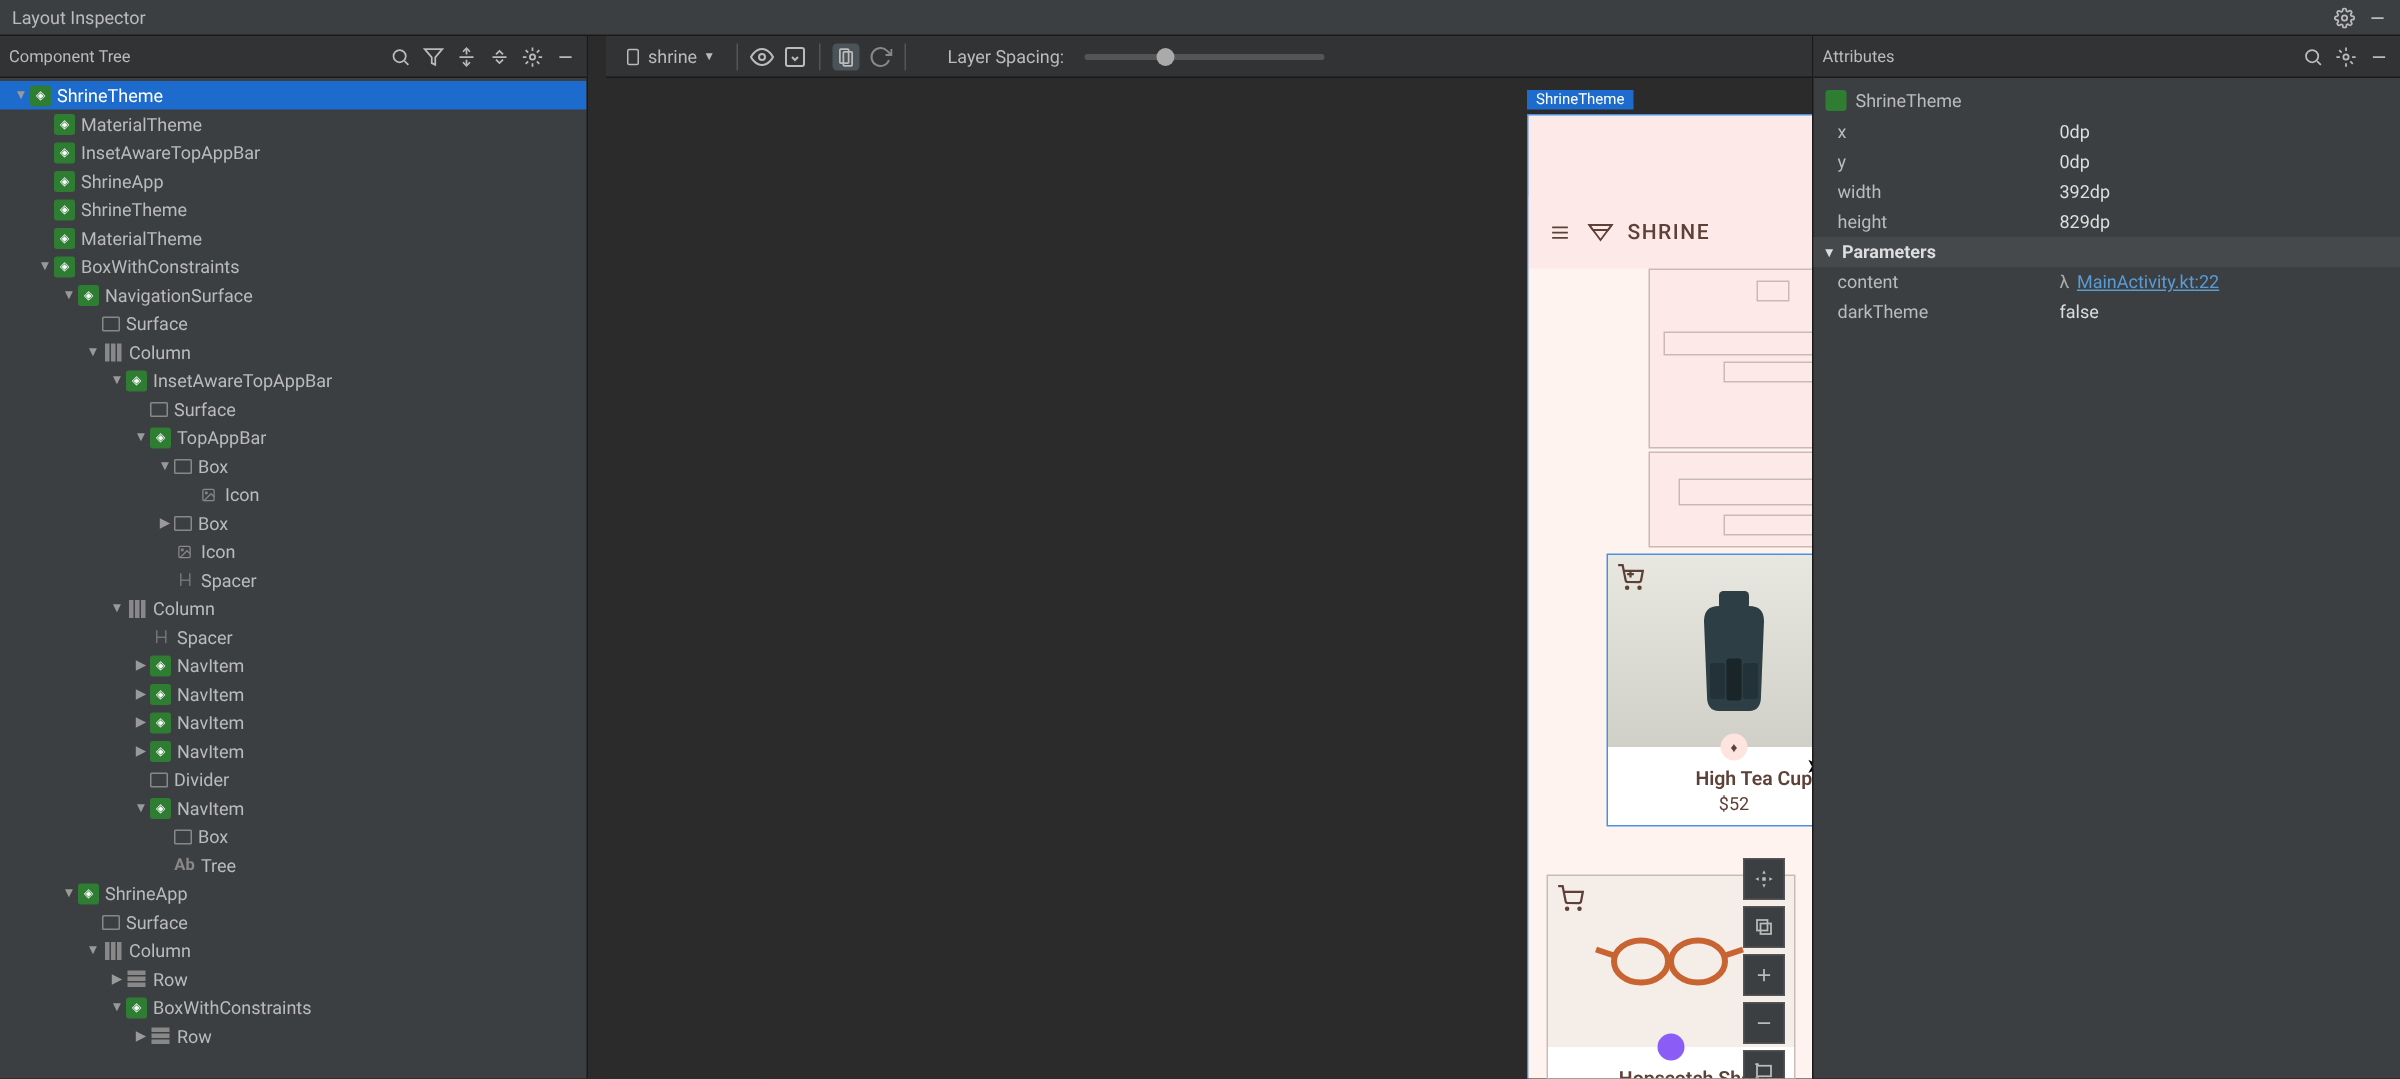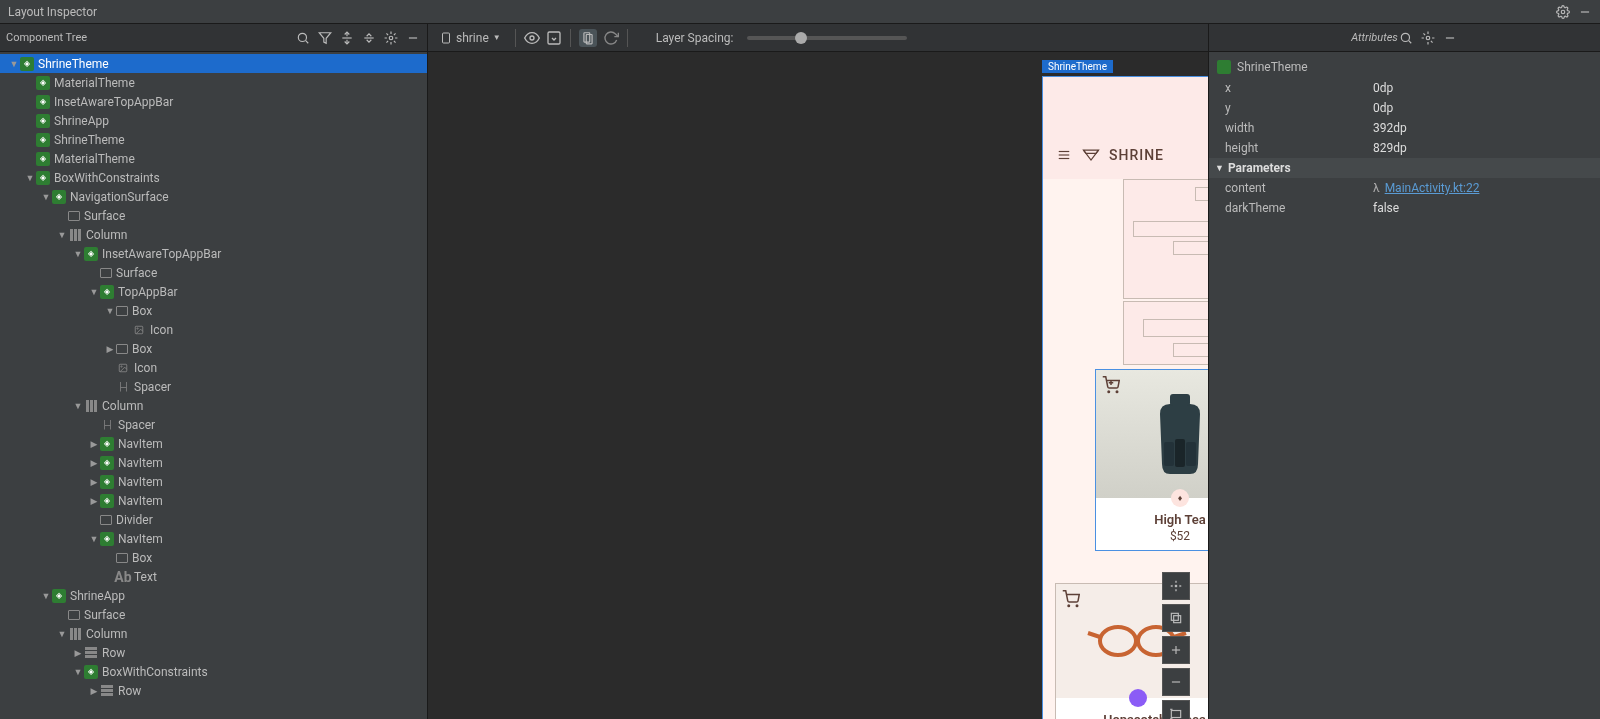--- a/index.html
+++ b/index.html
@@ -6,47 +6,47 @@
 body { background: #2b2b2b; color: #bbb; font-size: 12px; overflow: hidden; width: 1600px; height: 719px; }
 
 .titlebar { background: #3c3f41; height: 24px; display: flex; align-items: center; padding: 0 8px; justify-content: space-between; border-bottom: 1px solid #1a1a1a;}
 .titlebar .title { color: #bbb; font-size: 12px; }
 .titlebar .right { display: flex; gap: 8px; }
 .titlebar .right svg { cursor: pointer; }
 
 .app { display: flex; height: calc(100% - 24px); }
 
 
-.left-panel { width: 428px; background: #3c3f41; border-right: 1px solid #1a1a1a; display: flex; flex-direction: column;}
+.left-panel { width: 392px; background: #3c3f41; border-right: 1px solid #1a1a1a; display: flex; flex-direction: column;}
 .panel-header { height: 28px; background: #313335; display: flex; align-items: center; justify-content: space-between; padding: 0 6px; border-bottom: 1px solid #1a1a1a;}
 .panel-title { font-size: 11px; color: #bbb; }
 .toolbar-icons { display: flex; gap: 6px; align-items: center;}
 .toolbar-icons .icon { width: 16px; height: 16px; display:flex; align-items:center; justify-content:center; cursor:pointer; color:#bbb;}
 
 .tree { flex: 1; overflow: auto; padding: 2px 0;}
 .tree-node { height: 19px; display: flex; align-items: center; white-space: nowrap; cursor: pointer;}
 .tree-node.selected { background: #1d6bcc; color: #fff; }
 .tree-node .indent { display: inline-block; }
 .tree-node .arrow { width: 12px; display:inline-flex; justify-content:center; color:#999; font-size:9px;}
 .tree-node .arrow.right::before { content: "▶"; }
 .tree-node .arrow.down::before { content: "▼"; }
 .tree-node .arrow.none::before { content: ""; }
 .tree-node .node-icon { width: 14px; height: 14px; margin-right: 4px; display:inline-flex; align-items:center; justify-content:center; font-size:10px;}
 .tree-node .node-icon.compose { background:#2e7d32; border-radius:2px; color:#fff; font-size:8px;}
 .tree-node .node-icon.view { border:1px solid #888; border-radius:1px; width:12px; height:10px;}
 .tree-node .node-icon.column { display:flex; flex-direction:row; gap:1px;}
 .tree-node .node-icon.column span { width:3px; height:12px; background:#888;}
 .tree-node .node-icon.spacer { color:#888; letter-spacing:-1px;}
-.tree-node .node-icon.text { color:#888; font-size:14px; font-weight:bold;}
+.tree-node .node-icon.text { color:#888; font-size:11px; font-weight:bold;}
 .tree-node .node-icon.row { display:flex; flex-direction:column; gap:1px;}
 .tree-node .node-icon.row span { height:3px; width:12px; background:#888;}
 .tree-node .label { font-size: 12px; }
 
 
-.center { flex: 1; background: #14532d; position: relative; display:flex; flex-direction:column;}
+.center { flex: 1; background: #14532d; position: relative; display:flex; flex-direction:column;margin-left:12px;}
 .center-toolbar { height: 28px; background: #313335; border-bottom: 1px solid #1a1a1a; display:flex; align-items:center; padding: 0 6px; gap:6px;}
 .center-toolbar .separator { width:1px; height:18px; background:#555; margin:0 2px;}
 .device-btn { display:flex; align-items:center; gap:4px; padding: 2px 6px; cursor:pointer;}
 .slider-label { color:#bbb; font-size:12px; margin-left:4px;padding-left:16px;}
 .slider { position:relative; width:160px; height:4px; background:#555; border-radius:2px; margin-left:8px;}
 .slider .thumb { position:absolute; width:12px; height:12px; background:#aaa; border-radius:50%; top:-4px; left:30%;}
 
 .canvas { flex:1; position:relative; overflow:hidden; background:#2b2b2b;}
 .device-frame { position:absolute; left:614px; top:24px; width:328px; height:660px; background:#fdeae8; border:1px solid #4a90e2; overflow:hidden;}
 .device-label { position:absolute; left:614px; top:8px; background:#1d6bcc; color:#fff; font-size:10px; padding:1px 6px;}
@@ -64,21 +64,21 @@
 .product-price { text-align:center; color:#5d4037; font-size:12px; margin-top:2px;}
 
 .float-controls { position:absolute; right:18px; top:520px; display:flex; flex-direction:column; gap:4px;}
 .float-controls .btn { width:28px; height:28px; background:#3c3f41; border:1px solid #555; display:flex; align-items:center; justify-content:center; cursor:pointer; color:#bbb;}
 
 
 .cursor-arrow { position:absolute; left:800px; top:450px; color:#000; font-size:14px;}
 
 
 .right-panel { width:392px; background:#3c3f41; border-left:1px solid #1a1a1a; display:flex; flex-direction:column;}
-.right-panel .panel-header { justify-content:center;font-style:italic;}
+.right-panel .panel-header { justify-content:space-between;}
 .attrs { padding: 4px 0;}
 .attr-selected { display:flex; align-items:center; gap:6px; padding:4px 8px;}
 .attr-selected .node-icon.compose { width:14px; height:14px; background:#2e7d32; border-radius:2px;}
 .attr-row { display:flex; padding:3px 8px 3px 16px; font-size:12px;}
 .attr-row .key { width:148px; color:#bbb;}
 .attr-row .val { color:#ddd;}
 .section-header { display:flex; align-items:center; gap:4px; padding:3px 6px; background:#45494b; font-weight:bold; color:#ddd; cursor:pointer;}
 .link { color:#5a9bd4; text-decoration:underline; cursor:pointer;}
 .lambda { color:#aaa; margin-right:2px;}
 
@@ -330,21 +330,21 @@
         <div class="tree-node">
           <span class="indent" style="width: 104px;"></span>
           <span class="arrow none"></span>
           <span class="node-icon view"></span>
           <span class="label">Box</span>
         </div>
         <div class="tree-node">
           <span class="indent" style="width: 104px;"></span>
           <span class="arrow none"></span>
           <span class="node-icon text">Ab</span>
-          <span class="label">Text</span>
+          <span class="label">Tree</span>
         </div>
         <div class="tree-node">
           <span class="indent" style="width: 40px;"></span>
           <span class="arrow down"></span>
           <span class="node-icon compose">◈</span>
           <span class="label">ShrineApp</span>
         </div>
         <div class="tree-node">
           <span class="indent" style="width: 56px;"></span>
           <span class="arrow none"></span>

